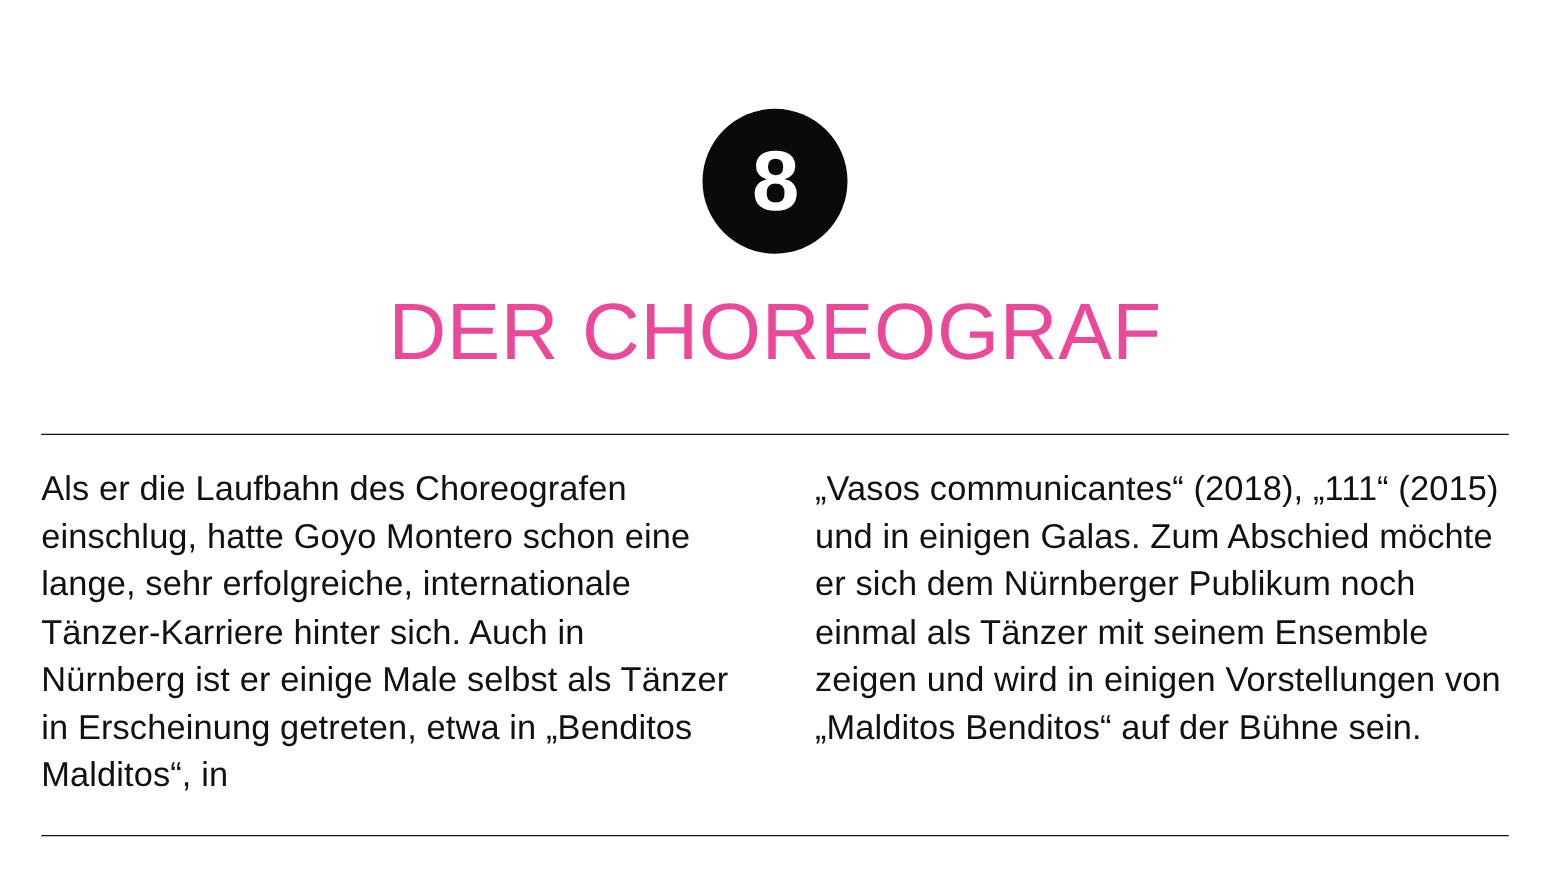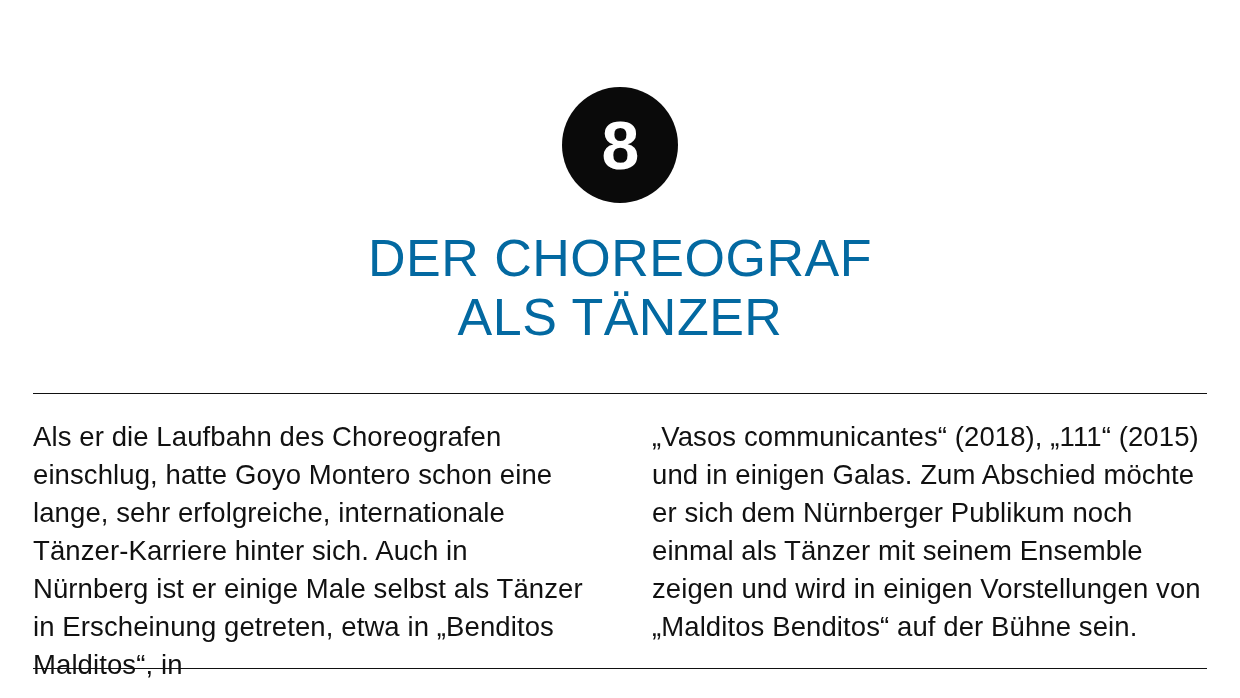--- a/index.html
+++ b/index.html
@@ -40,25 +40,25 @@
     font-weight: 700;
     letter-spacing: -1px;
     line-height: 1;
     font-family: "Liberation Sans", sans-serif;
   }
 
   
   .title {
     margin: 26px 0 0 0;
     text-align: center;
-    font-size: 52px;
+    font-size: 64px;
     line-height: 1.13;
     font-weight: 400;
     letter-spacing: 0.5px;
-    color: #0369a1;
+    color: #ec4899;
     font-family: "Liberation Sans", sans-serif;
   }
   .title .line {
     display: block;
     white-space: nowrap;
   }
 
   
   .rule {
     height: 1px;
@@ -90,21 +90,20 @@
 <body>
 
 <div class="page">
 
   <div class="badge-wrap">
     <div class="badge">8</div>
   </div>
 
   <h1 class="title">
     <span class="line">DER CHOREOGRAF</span>
-    <span class="line">ALS TÄNZER</span>
   </h1>
 
   <div class="rule rule-top"></div>
 
   <div class="columns">
     <div class="col">
       <p>Als er die Laufbahn des Choreografen einschlug, hatte Goyo Montero schon eine lange, sehr erfolgreiche, internationale Tänzer-Karriere hinter sich. Auch in Nürnberg ist er einige Male selbst als Tänzer in Erscheinung getreten, etwa in „Benditos Malditos“, in</p>
     </div>
     <div class="col">
       <p>„Vasos communicantes“ (2018), „111“ (2015) und in einigen Galas. Zum Abschied möchte er sich dem Nürnberger Publikum noch einmal als Tänzer mit seinem Ensemble zeigen und wird in einigen Vorstellungen von „Malditos Benditos“ auf der Bühne sein.</p>

